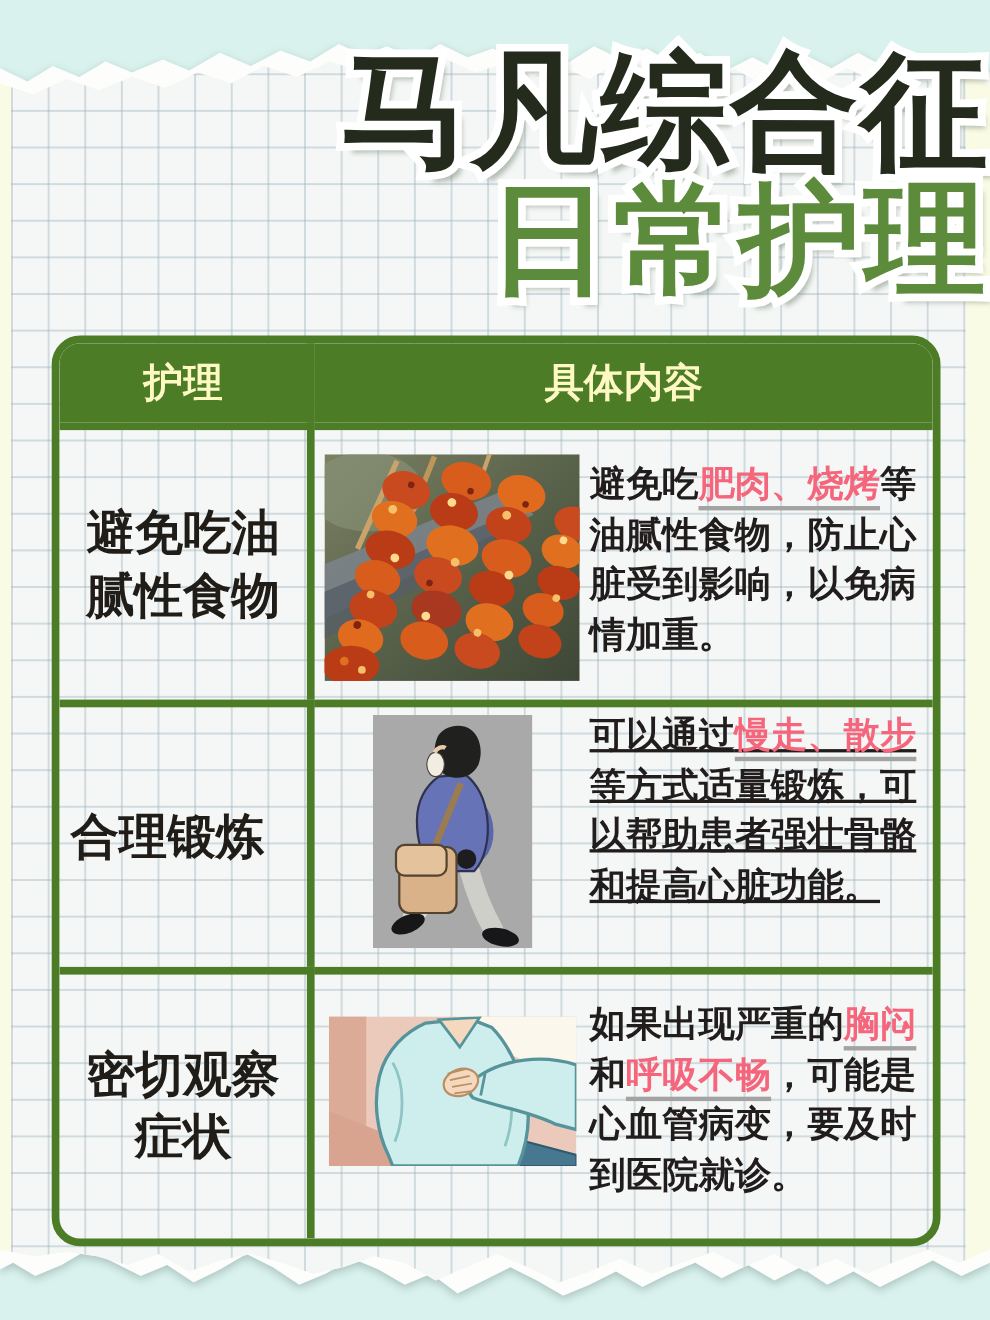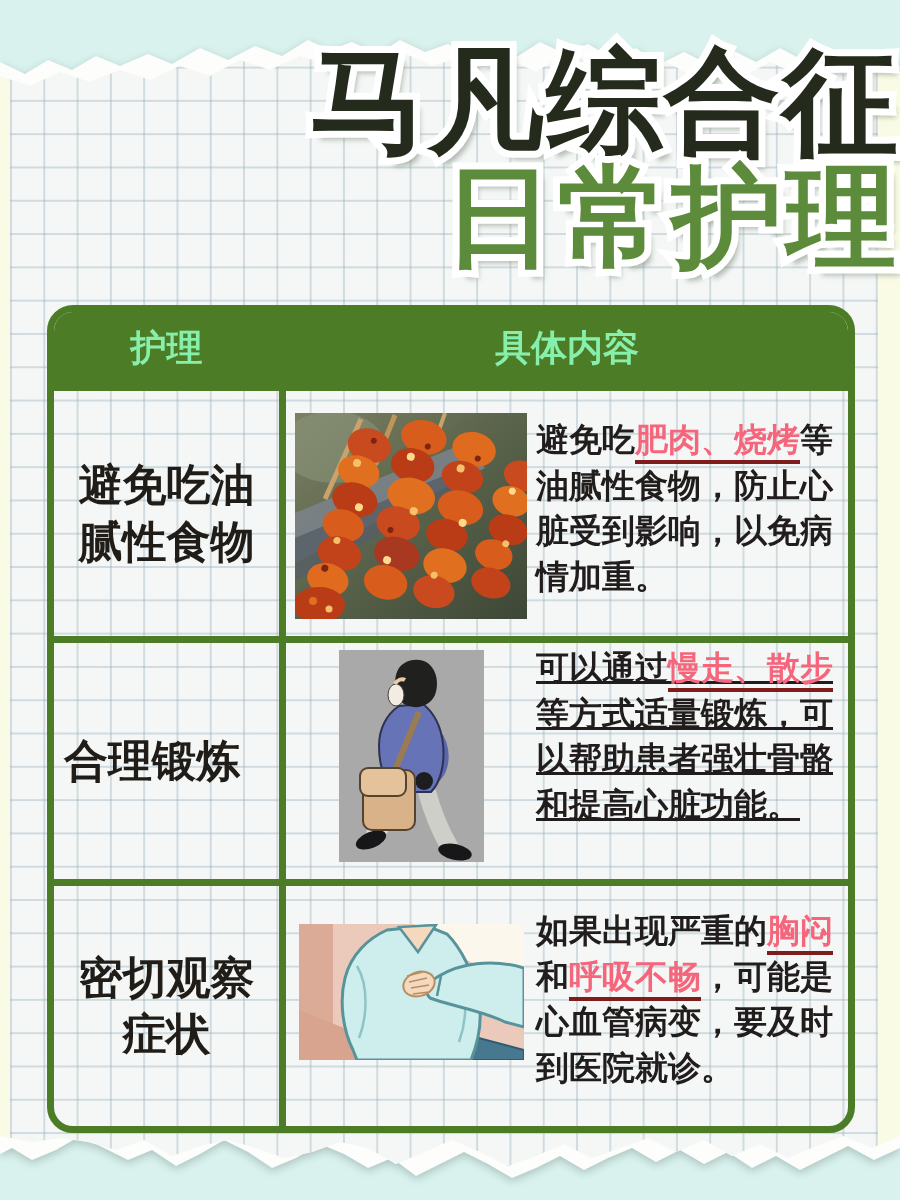--- a/index.html
+++ b/index.html
@@ -38,36 +38,36 @@
   }
   .title-line .fill-copy{position:relative;}
   .tl1{font-size:116px;letter-spacing:2px;color:#242b1d;}
   .tl2{font-size:110px;letter-spacing:4px;color:#5c8c3b;margin-top:2px;padding-left:32px;}
   
   .care-table{
     position:absolute;left:47px;top:305px;width:808px;height:828px;z-index:4;
     display:grid;grid-template-columns:232px 1fr;grid-template-rows:72px 252px 243px auto;
     border:7px solid #4d7c27;border-radius:26px;overflow:hidden;box-sizing:border-box;
   }
-  .hcell{background:#4d7c27;color:#86efac;font-weight:700;font-size:36px;
+  .hcell{background:#4d7c27;color:#fef9c3;font-weight:700;font-size:36px;
     display:flex;align-items:center;justify-content:center;}
   .c1{border-right:7px solid #4d7c27;}
   .rt{border-top:7px solid #4d7c27;}
   .label-cell{display:flex;align-items:center;text-align:center;
     font-weight:800;font-size:44px;color:#201c18;line-height:1.28;padding:0 10px;box-sizing:border-box;}
   .content-cell{display:flex;align-items:flex-start;box-sizing:border-box;}
   .media{width:250px;flex:0 0 250px;display:flex;justify-content:center;}
   .m1{padding-top:22px;}
   .m2{padding-top:7px;}
   .m3{padding-top:38px;}
   .ctext{flex:1;font-size:33px;font-weight:700;line-height:1.38;color:#221d1d;padding-right:14px;}
   .t1{padding-top:26px;}
   .t2{padding-top:2px;text-decoration:underline;}
   .t3{padding-top:22px;}
-  .hl{color:#f5657b;border-bottom:4px solid #7f1d1d;padding-bottom:1px;}
+  .hl{color:#f5657b;border-bottom:4px solid #a3a3a3;padding-bottom:1px;}
   svg{display:block;}
 </style>
 </head>
 <body>
 
 <div class="torn-wrap">
   <div class="torn-white"></div>
   <div class="paper">
     <div class="grid-sheet"></div>
   </div>

